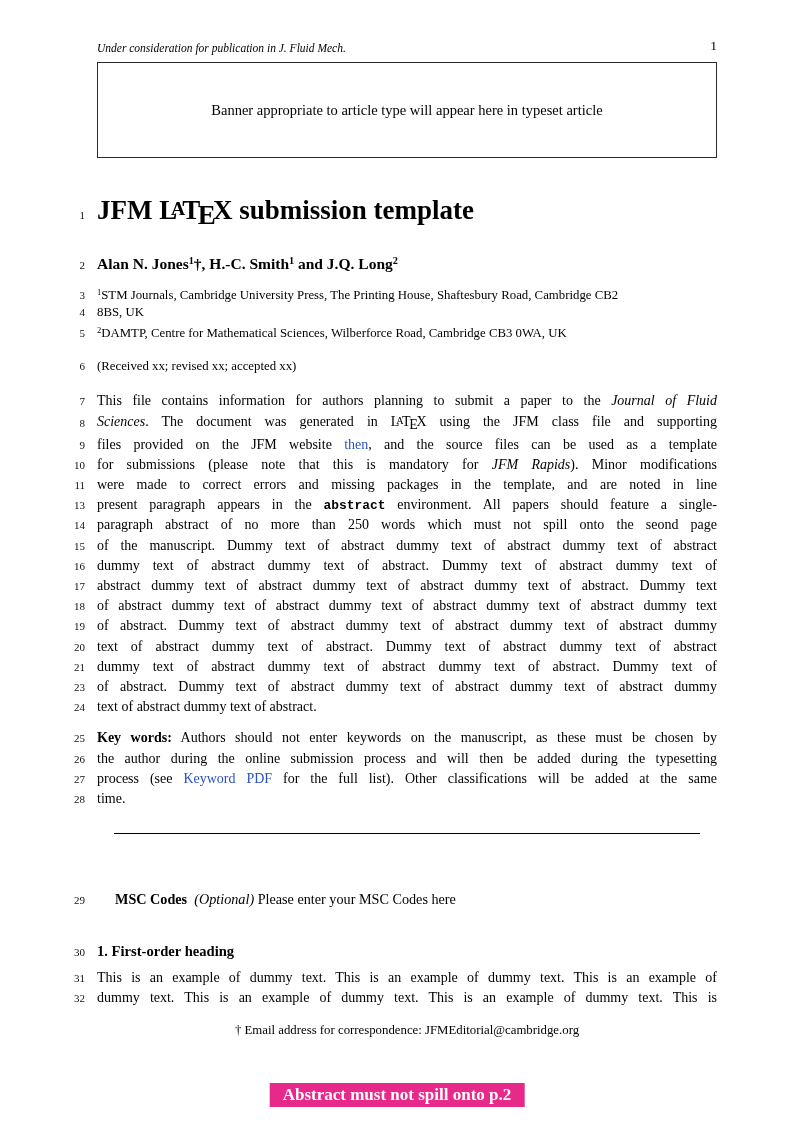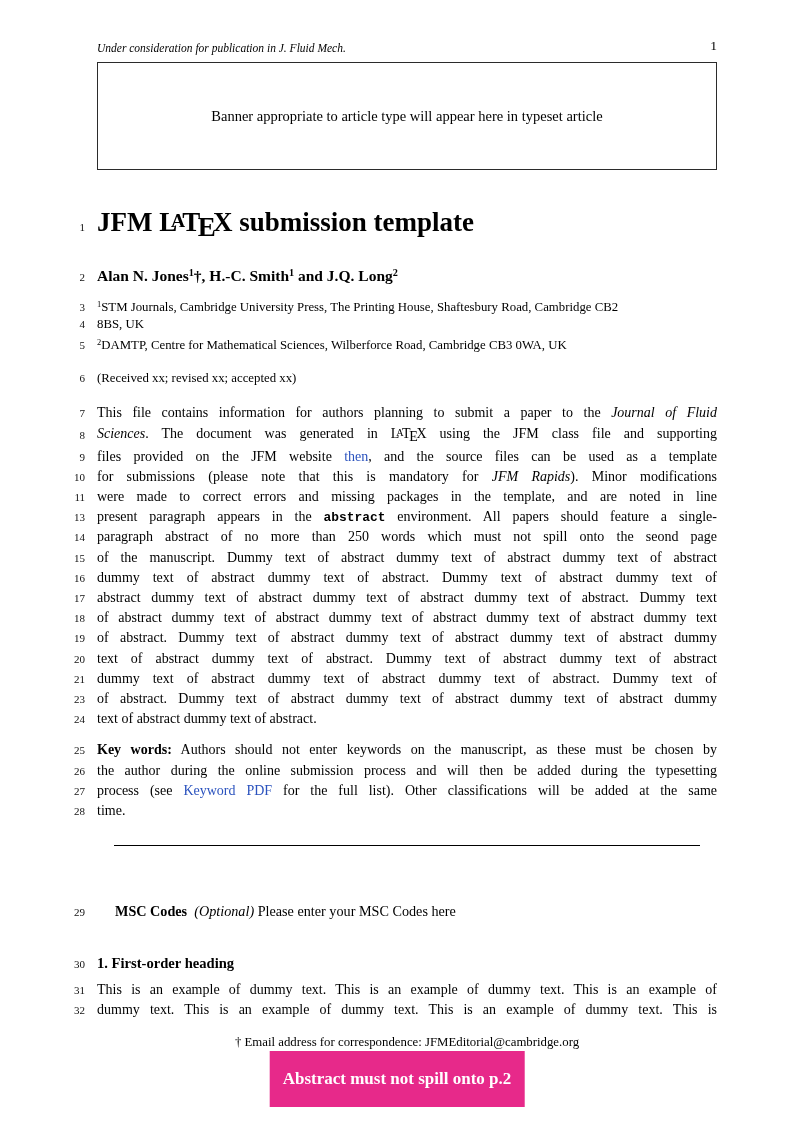--- a/index.html
+++ b/index.html
@@ -10,21 +10,21 @@
   }
   .page { position:absolute; inset:0; padding:38px 77px 0 97px; }
 
   
   .hdr { display:flex; justify-content:space-between; align-items:flex-end; }
   .rhead { font-style:italic; font-size:11.5px; }
   .pno { font-size:13.5px; }
 
   
   .bbox {
-    margin-top:8px; height:108px; border:1px solid #2b2b2b;
+    margin-top:8px; height:96px; border:1px solid #2b2b2b;
     display:flex; align-items:center; justify-content:center;
     font-size:14.5px; text-align:center; padding:0 30px;
   }
 
   
   .row { display:flex; align-items:baseline; position:relative; }
   .num {
     flex:none; width:34px; margin-left:-46px; margin-right:12px;
     text-align:right; font-size:11px; color:#111;
     font-weight:normal; font-style:normal; font-family:"Liberation Serif", serif;
@@ -52,21 +52,21 @@
   .lxE { vertical-align:-.2em; margin-left:-.1em; margin-right:-.1em; }
   sup  { font-size:.66em; line-height:0; vertical-align:.45em; }
   .mono { font-family:"Liberation Mono", monospace; font-size:.92em;font-weight:bold; }
   a.lnk { color:var(--link, #2a52be); text-decoration:none; cursor:pointer; }
 
   
   .footnote { margin-top:14px; text-align:center; font-size:12.8px; }
   .pbanner {
     position:absolute; left:50%; bottom:20px; transform:translateX(-50%);
     background:var(--banner-bg, #e7298a); color:var(--banner-fg, #fff);
-    font-weight:bold; font-size:17px; padding:18px 13px; white-space:nowrap;
+    font-weight:bold; font-size:17px; padding:2px 13px; white-space:nowrap;
   }
 </style>
 </head>
 <body>
 
 <div class="page">
 
   <div class="hdr">
     <span class="rhead">Under consideration for publication in J. Fluid Mech.</span>
     <span class="pno">1</span>

